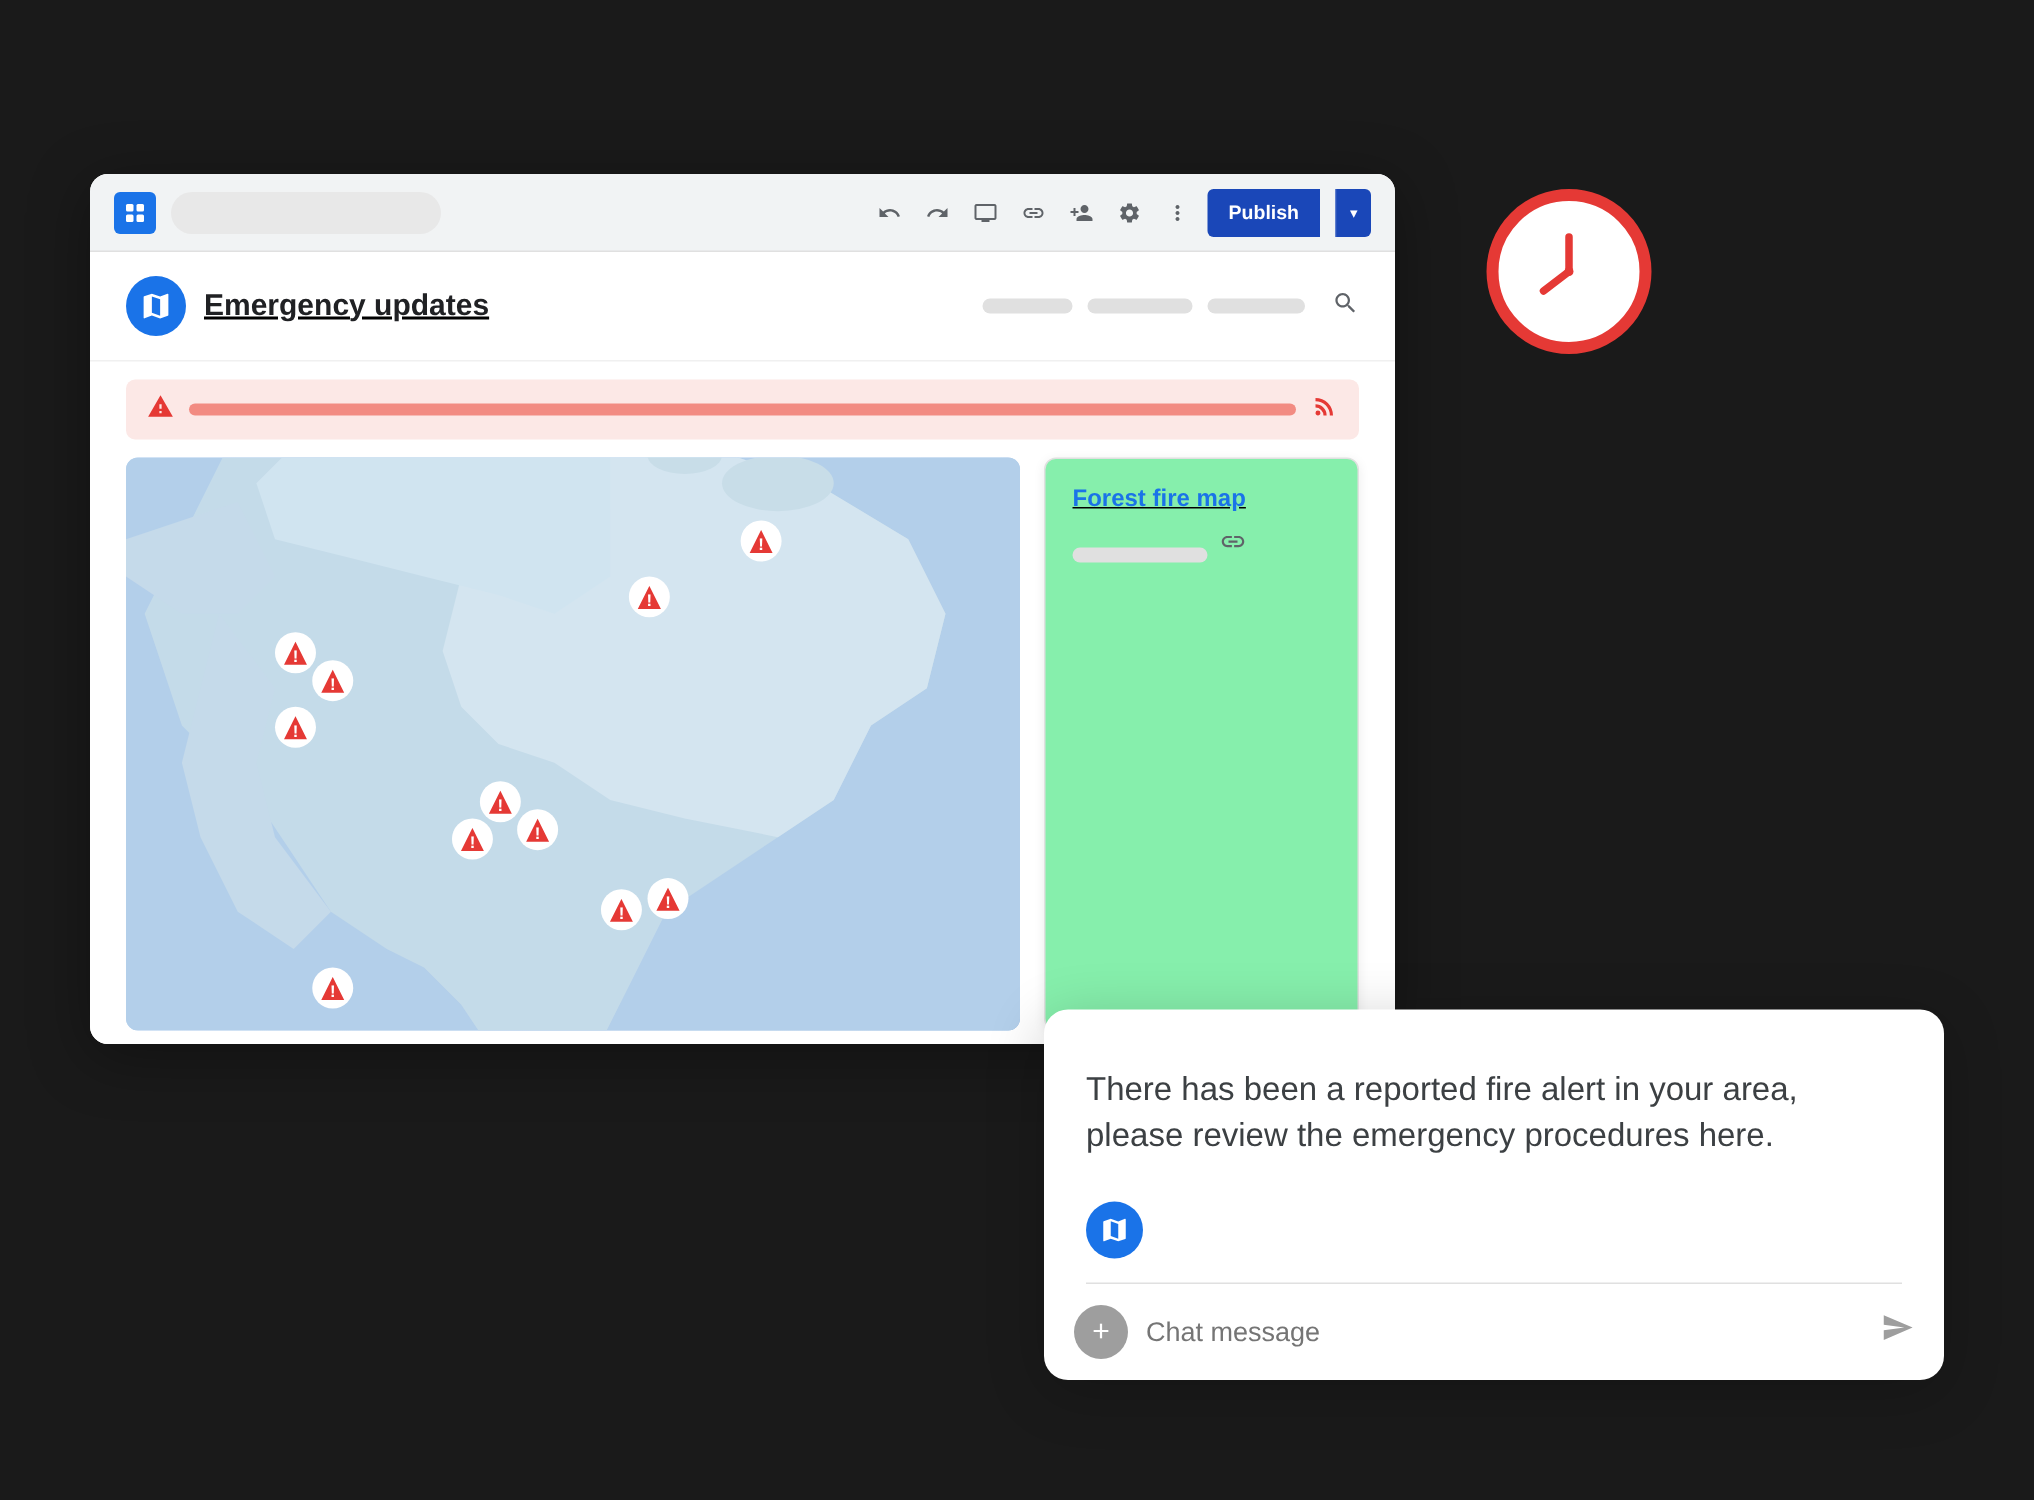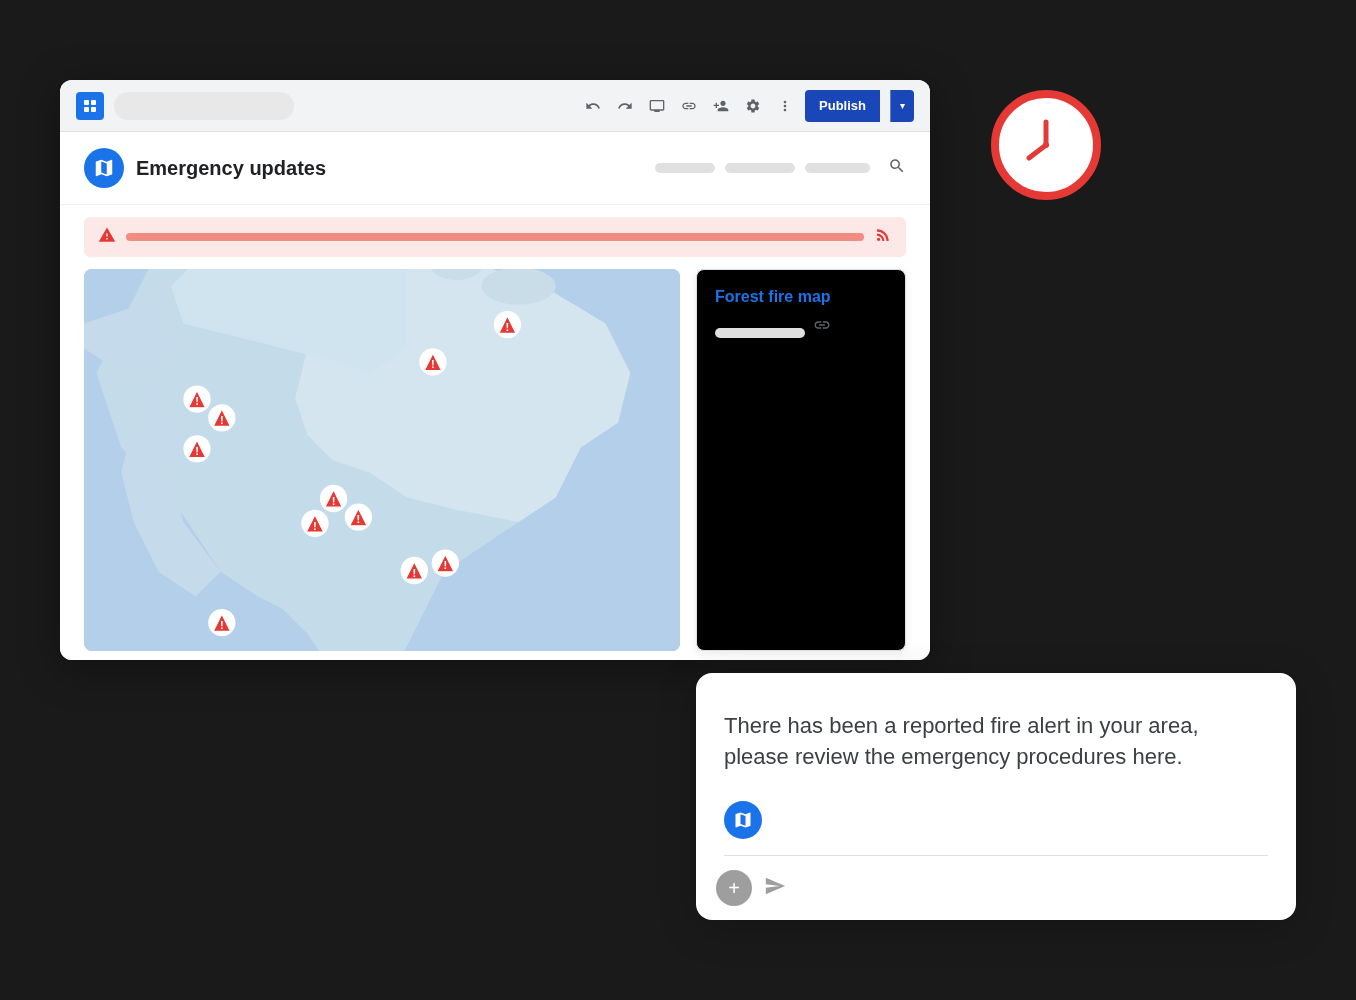--- a/index.html
+++ b/index.html
@@ -8,20 +8,21 @@
       width: 1356px;
       height: 1000px;
       overflow: hidden;
       font-family: 'Google Sans', Arial, sans-serif;
       position: relative;
     }
 
     .scene {
       position: absolute;
       inset: 0;
+      margin-top: 36px;
     }
 
     
     .clock-circle {
       position: absolute;
       top: 90px;
       right: 255px;
       width: 110px;
       height: 110px;
       background: #fff;
@@ -123,20 +124,21 @@
       justify-content: center;
       font-size: 10px;
     }
 
     
     .browser-content {
       background: #fff;
       padding: 0;
       height: calc(100% - 52px);
       overflow: hidden;
+      text-decoration: underline;
     }
 
     
     .site-header {
       display: flex;
       align-items: center;
       padding: 16px 24px;
       gap: 12px;
       border-bottom: 1px solid #f0f0f0;
     }
@@ -218,21 +220,21 @@
       background: linear-gradient(135deg, #b8d4f0 0%, #c8ddf5 30%, #a8c8ea 60%, #90b8e0 100%);
       border-radius: 8px;
       position: relative;
       overflow: hidden;
       min-height: 350px;
     }
 
     
     .info-card {
       width: 210px;
-      background: #000000;
+      background: #86efac;
       border-radius: 8px;
       border: 1px solid #e0e0e0;
       padding: 18px;
       box-shadow: 0 2px 8px rgba(0,0,0,0.08);
       flex-shrink: 0;
       display: flex;
       flex-direction: column;
       gap: 10px;
     }
     .card-title {
@@ -557,20 +559,21 @@
         <svg width="20" height="20" viewBox="0 0 24 24" fill="white">
           <path d="M20.5 3l-.16.03L15 5.1 9 3 3.36 4.9c-.21.07-.36.25-.36.48V20.5c0 .28.22.5.5.5l.16-.03L9 18.9l6 2.1 5.64-1.9c.21-.07.36-.25.36-.48V3.5c0-.28-.22-.5-.5-.5zM15 19l-6-2.11V5l6 2.11V19z"></path>
         </svg>
       </div>
     </div>
     <div class="chat-divider"></div>
     <div class="chat-input-row">
       <div class="chat-add-btn">
         <span>+</span>
       </div>
+      <input type="text" class="chat-input-field" placeholder="Chat message" style="">
       <div class="chat-send-btn">
         <svg width="22" height="22" viewBox="0 0 24 24" fill="#9e9e9e">
             <path d="M2.01 21L23 12 2.01 3 2 10l15 2-15 2z"></path>
           </svg>
       </div>
     </div>
   </div>
 
 </div>
 

